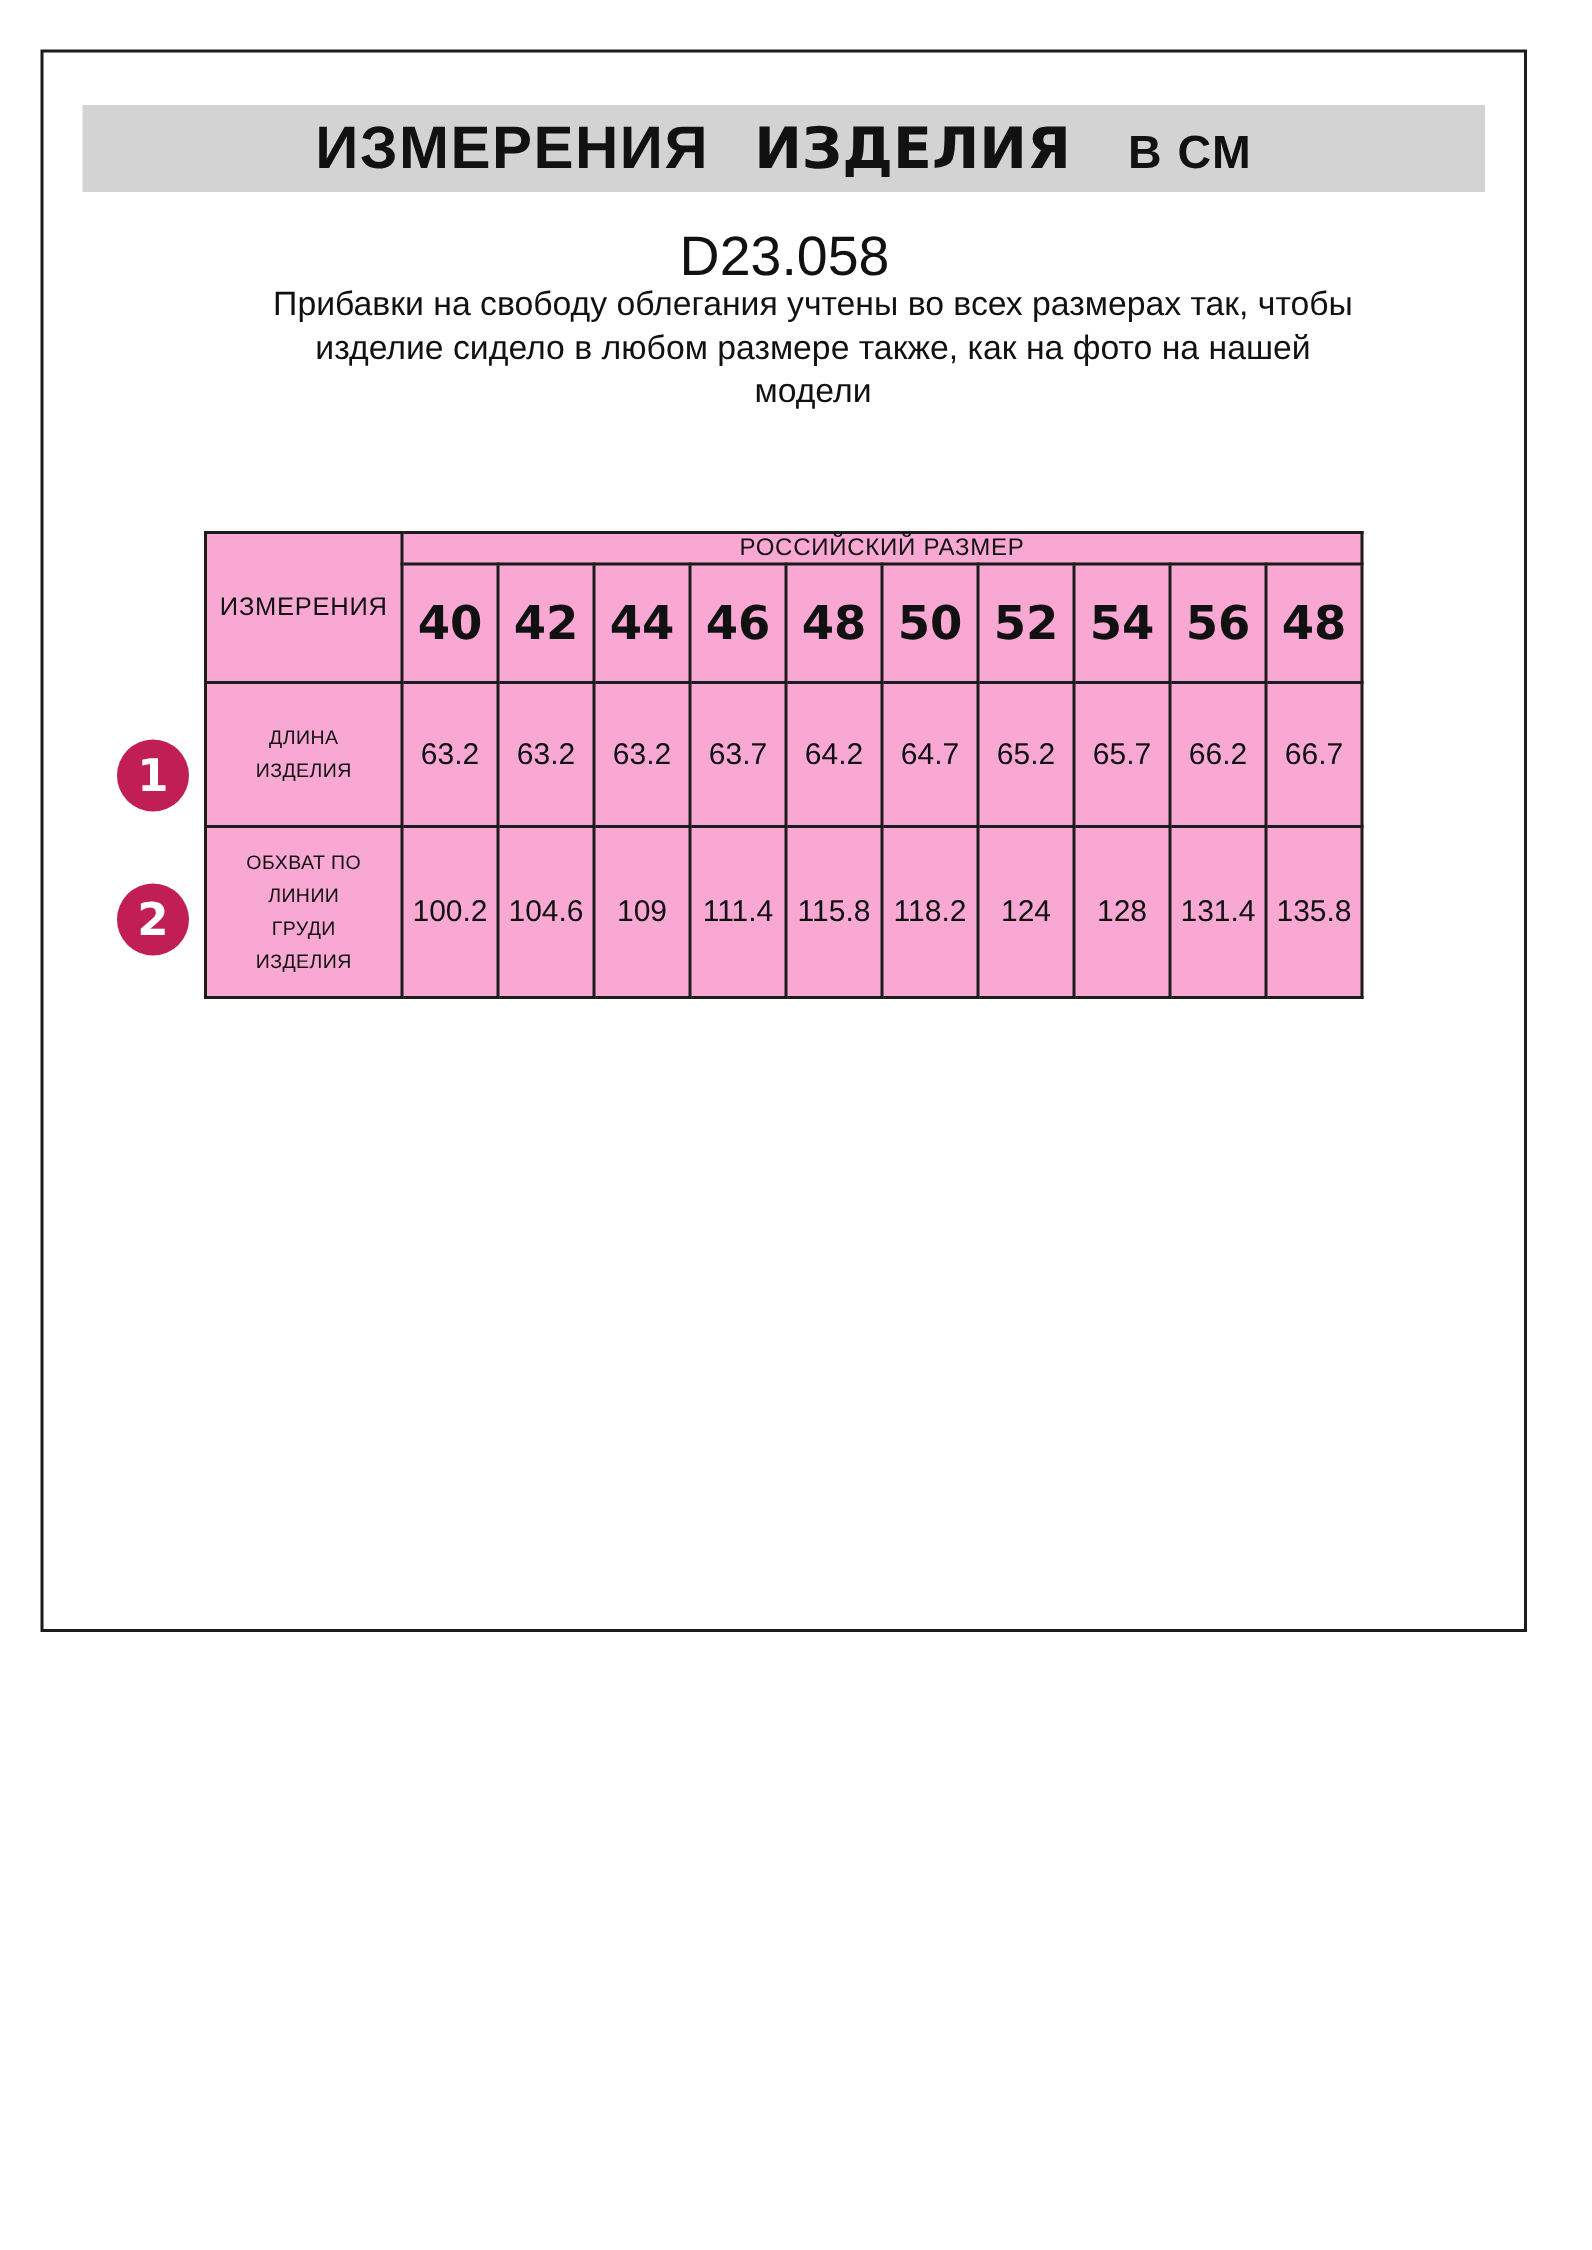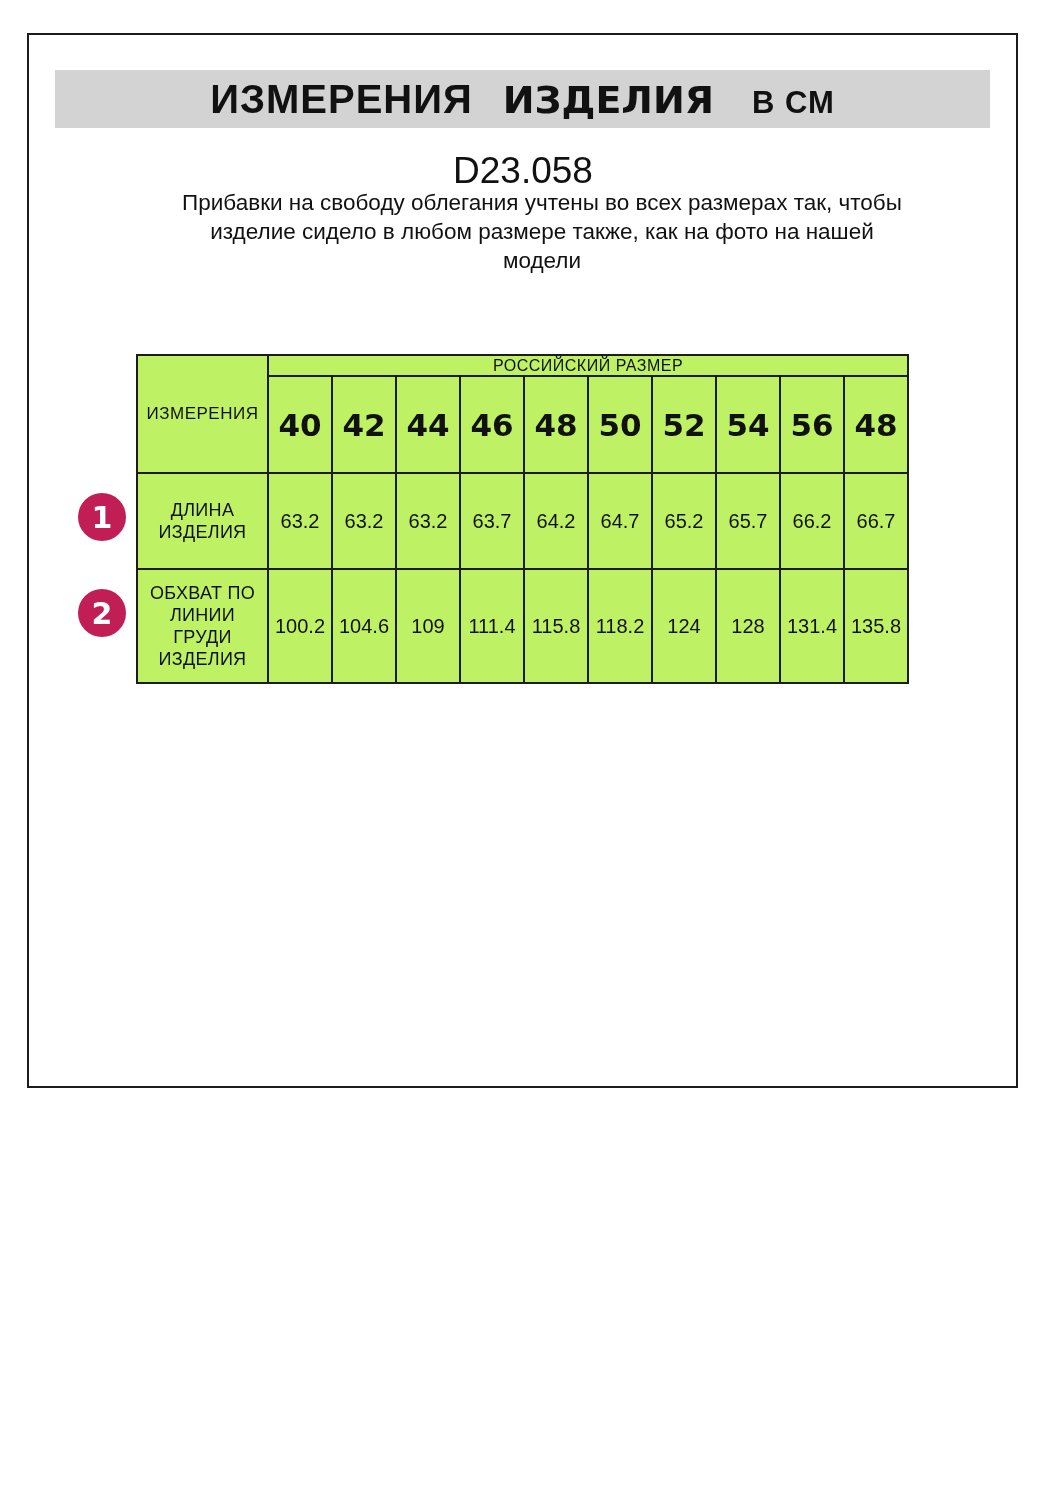--- a/index.html
+++ b/index.html
@@ -66,45 +66,45 @@
     position: absolute;
     left: 136px; top: 354px;
     border-collapse: collapse;
     table-layout: fixed;
   }
   table.size-table td {
     border: 2px solid #1c1c1c;
     text-align: center;
     vertical-align: middle;
     padding: 0;
-    background: #bef264;
+    background: #f9a8d4;
   }
   td.corner-cell {
     width: 131px;
     font-size: 17px;
     letter-spacing: 0.5px;
   }
   td.group-header-cell {
     height: 21px;
     font-size: 16px;
     line-height: 18px;
     letter-spacing: 0.5px;
     font-weight: 400;
   }
-  tr.sizes-row { height: 97px; }
+  tr.sizes-row { height: 79px; }
   td.size-cell {
     width: 64px;
     font-family: "DejaVu Sans", sans-serif;
     font-size: 31px;
     font-weight: 700;
   }
   tr.data-row-1 { height: 96px; }
   tr.data-row-2 { height: 114px; }
   td.row-label-cell {
-    font-size: 18px;
+    font-size: 13px;
     line-height: 22px;
     white-space: pre-line;
     letter-spacing: 0.3px;
     margin-top: 32px;
   }
   td.value-cell {
     font-size: 20px;
     font-weight: 400;
   }
   .row-marker {

